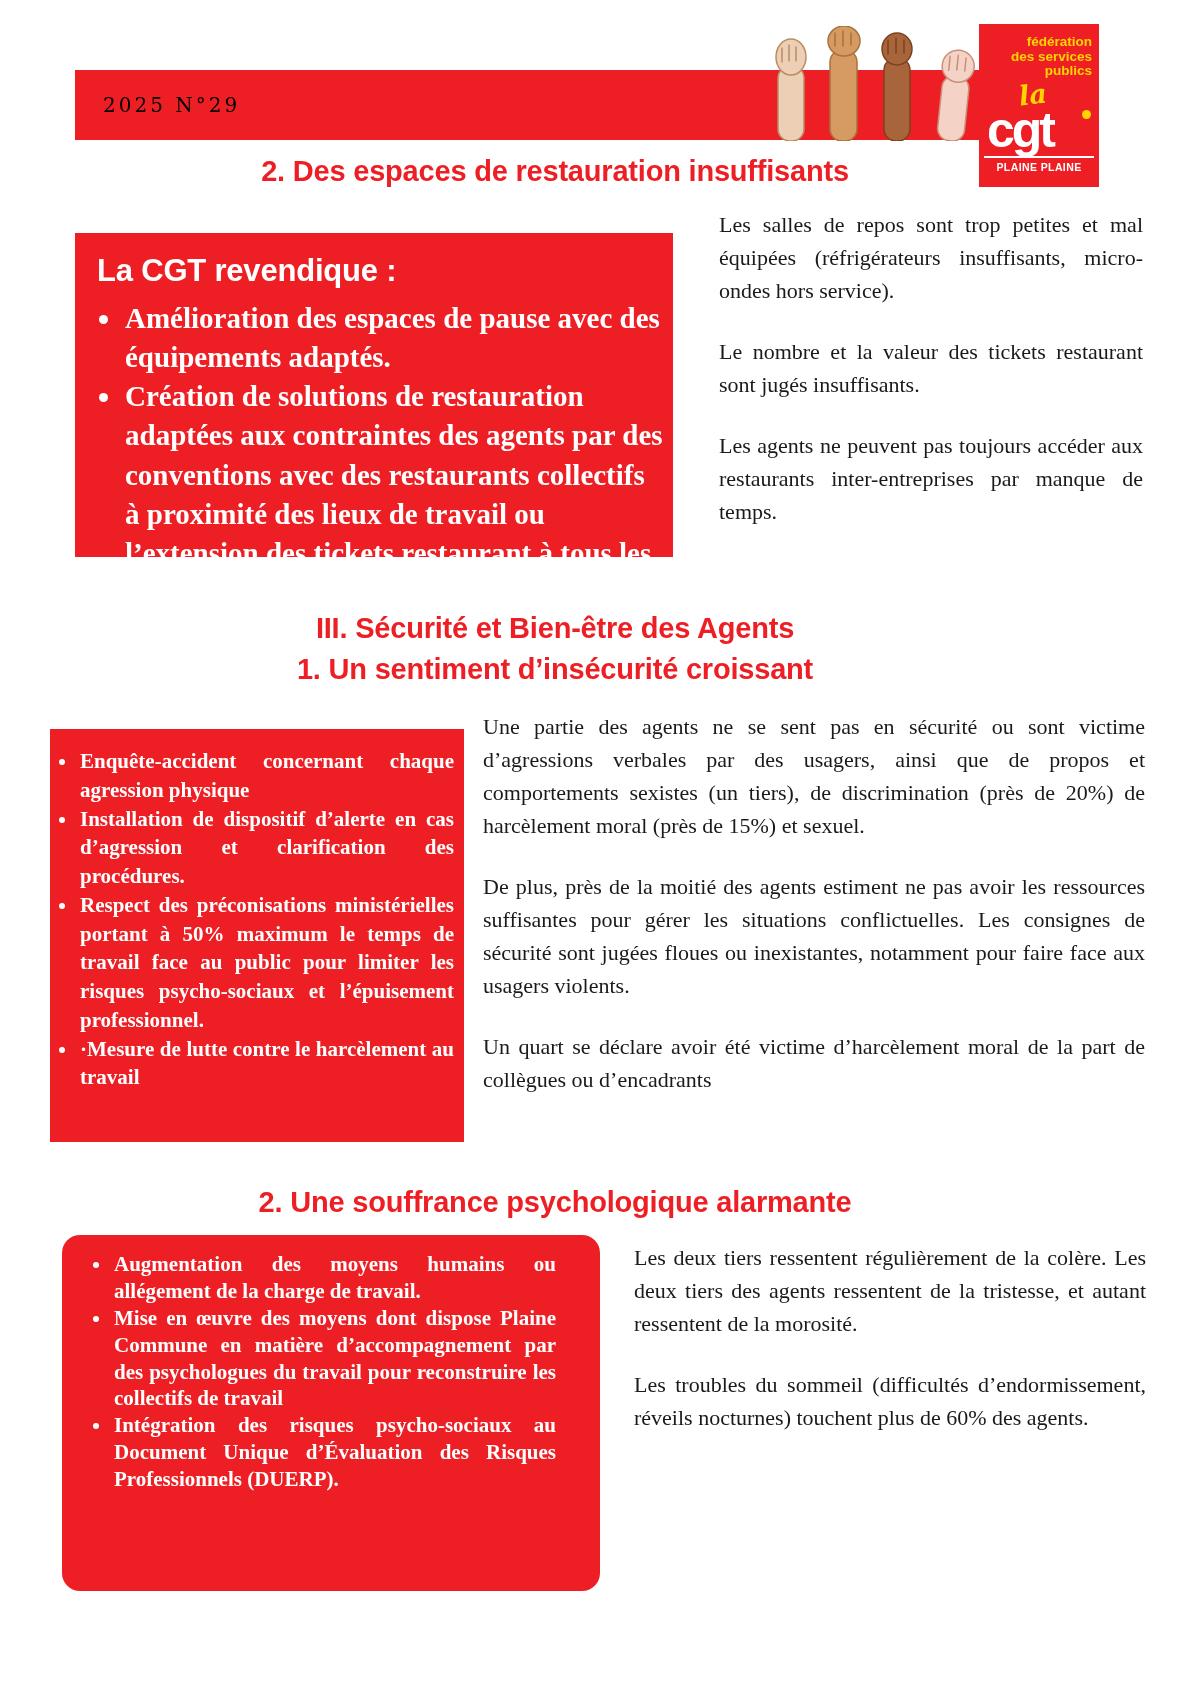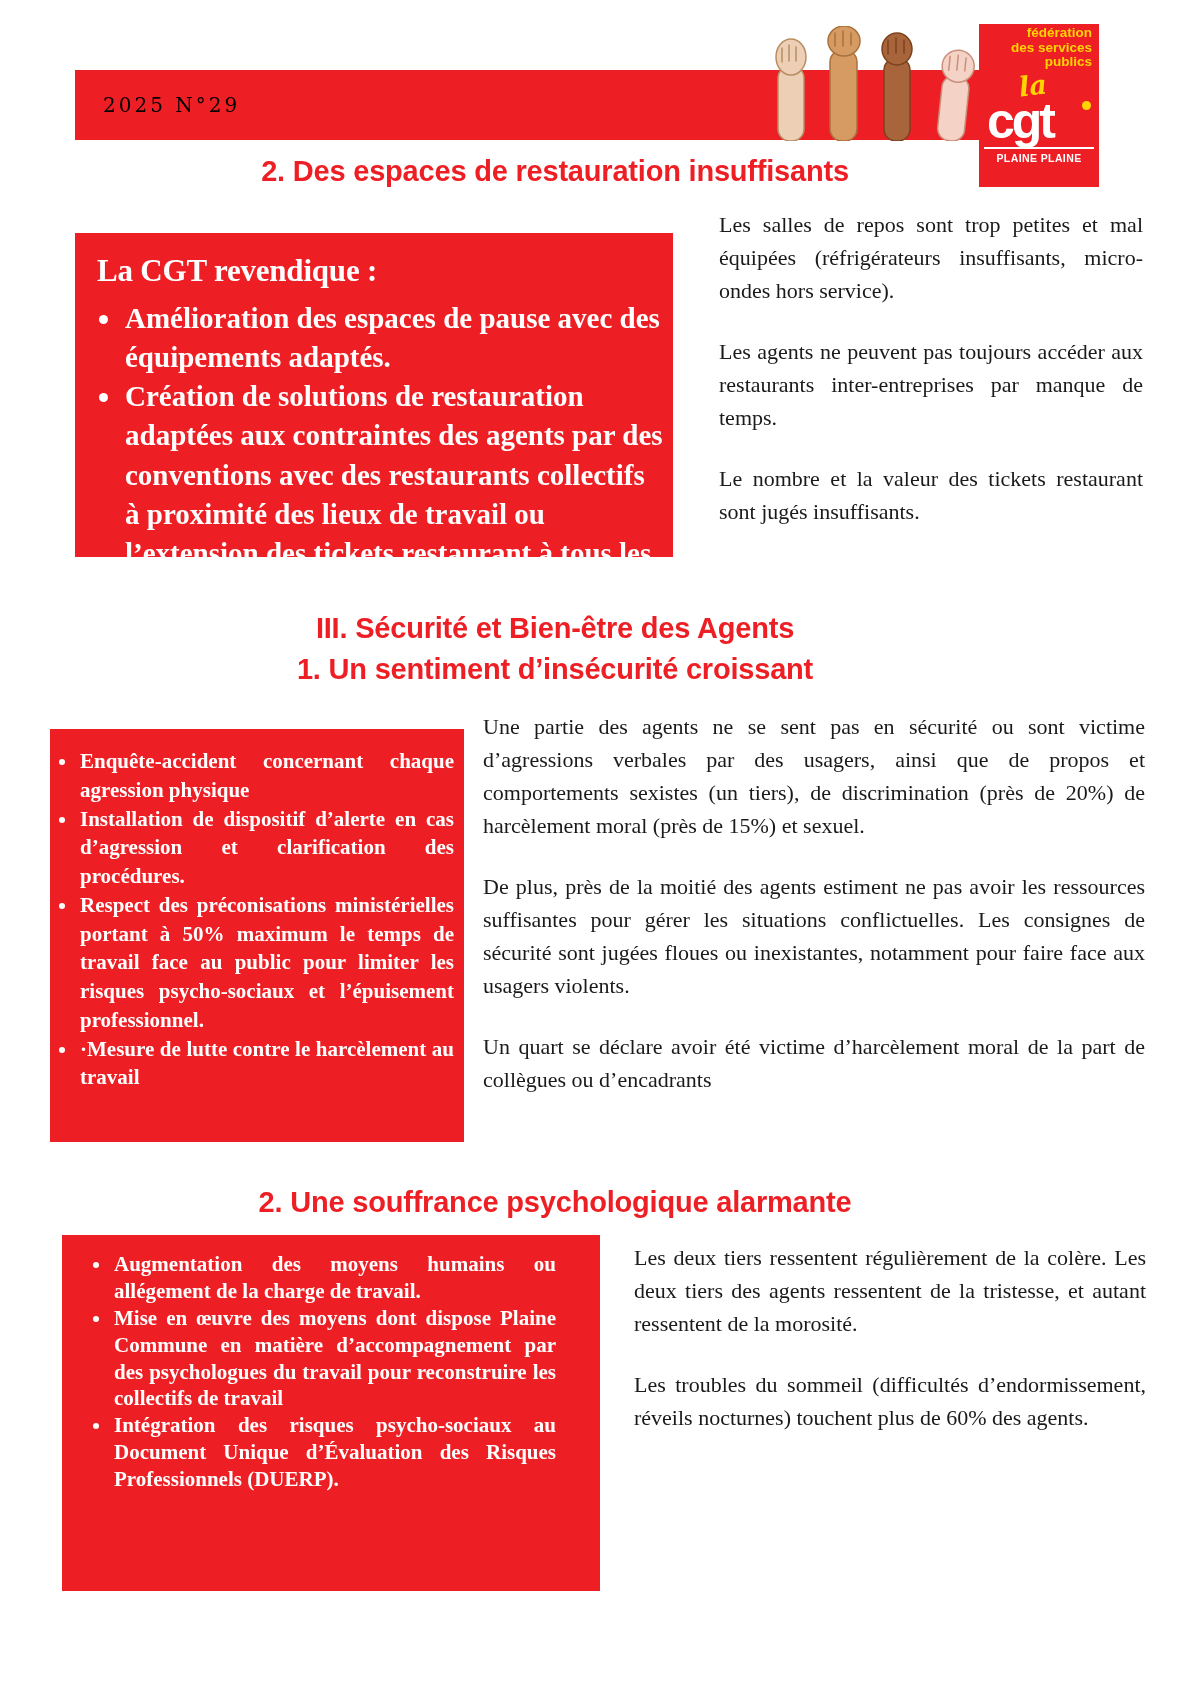--- a/index.html
+++ b/index.html
@@ -2,41 +2,41 @@
 <html lang="fr"><head>
 <meta charset="utf-8">
 <style>
   html,body{margin:0;padding:0;background:#ffffff;}
   body{width:1191px;height:1684px;position:relative;font-family:"Liberation Serif",serif;color:#1a1a1a;overflow:hidden;}
 
   
   .banner{position:absolute;left:75px;top:70px;width:1017px;height:70px;background:#ee1f24;display:flex;align-items:center;}
   .issue{color:#000000;font-family:"DejaVu Serif",serif;font-size:20px;letter-spacing:3px;padding-left:28px;}
   .fists{position:absolute;left:768px;top:26px;width:238px;height:115px;}
-  .logo{position:absolute;left:979px;top:24px;width:120px;height:163px;background:#ee1f24;box-sizing:border-box;padding-top:2px;}
+  .logo{position:absolute;left:979px;top:24px;width:120px;height:163px;background:#ee1f24;box-sizing:border-box;padding-top:11px;}
   .logo-fed{color:#ffd400;font-family:"Liberation Sans",sans-serif;font-weight:700;font-size:13.5px;line-height:1.08;text-align:right;padding-right:7px;}
   .logo-la{color:#ffd400;font-family:"DejaVu Serif",serif;font-style:italic;font-weight:700;font-size:27px;line-height:1;margin:2px 0 -6px 40px;transform:rotate(-6deg);display:inline-block;}
   .logo-cgt-row{position:relative;padding-left:8px;}
   .logo-cgt{color:#ffffff;font-family:"Liberation Sans",sans-serif;font-weight:800;font-size:50px;letter-spacing:-3px;line-height:.88;}
   .logo-dot{position:absolute;right:8px;top:2px;width:9px;height:9px;background:#ffd400;border-radius:50%;}
   .logo-rule{border-top:2px solid #ffffff;margin:4px 5px 0 5px;}
   .logo-region{color:#ffffff;font-family:"Liberation Sans",sans-serif;font-weight:700;font-size:10.5px;letter-spacing:.4px;text-align:center;padding-top:3px;}
 
   
   .heading{position:absolute;left:0;width:1110px;text-align:center;color:#ee1f24;font-family:"Liberation Sans",sans-serif;font-weight:800;font-size:29px;letter-spacing:-.2px;}
   #h-restauration{top:155px;}
   #h-securite{top:608px;line-height:1.42;}
   #h-souffrance{top:1186px;}
 
   
   .redbox{position:absolute;background:#ee1f24;color:#ffffff;box-sizing:border-box;overflow:hidden;}
   #box1{left:75px;top:233px;width:598px;height:324px;padding:20px 8px 16px 22px;}
   #box2{left:50px;top:729px;width:414px;height:413px;padding:18px 10px 14px 6px;}
-  #box3{left:62px;top:1235px;width:538px;height:356px;padding:16px 44px 14px 28px;}
-  .box-title{font-family:Liberation Serif, serif;font-weight:800;font-size:31px;letter-spacing:-.2px;margin:0 0 10px 0;}
+  #box3{left:62px;top:1235px;width:538px;height:356px;padding:16px 44px 14px 28px;border-radius:18px;}
+  .box-title{font-family:Liberation Sans, sans-serif;font-weight:800;font-size:31px;letter-spacing:-.2px;margin:0 0 10px 0;}
   .redbox ul{margin:0;padding-left:26px;list-style:disc outside;}
   .redbox li{font-family:"Liberation Serif",serif;font-weight:700;font-size:29px;line-height:1.35;margin:0;padding-left:2px;}
   #box2 ul{padding-left:22px;}
   #box2 li{font-size:21px;line-height:1.37;text-align:justify;}
   #box3 ul{padding-left:22px;}
   #box3 li{font-size:21px;line-height:1.28;text-align:justify;}
 
   
   .col{position:absolute;}
   #col1{left:719px;top:208px;width:424px;}
@@ -99,22 +99,22 @@
   <div class="box-title">La CGT revendique :</div>
   <ul>
       <li>Amélioration des espaces de pause avec des équipements adaptés.</li>
       <li>Création de solutions de restauration adaptées aux contraintes des agents par des conventions avec des restaurants collectifs à proximité des lieux de travail ou l’extension des tickets restaurant à tous les jours travaillés.</li>
       <li>Augmentation du montant des tickets restaurant</li>
     </ul>
 </div>
 
 <div class="col" id="col1">
     <p>Les salles de repos sont trop petites et mal équipées (réfrigérateurs insuffisants, micro-ondes hors service).</p>
+    <p>Le nombre et la valeur des tickets restaurant sont jugés insuffisants.</p>
     <p>Les agents ne peuvent pas toujours accéder aux restaurants inter-entreprises par manque de temps.</p>
-    <p>Le nombre et la valeur des tickets restaurant sont jugés insuffisants.</p>
   </div>
 
 <div class="heading" id="h-securite">
   <div>III. Sécurité et Bien-être des Agents</div>
   <div>1. Un sentiment d’insécurité croissant</div>
 </div>
 
 <div class="redbox" id="box2">
   <ul>
       <li>Enquête-accident concernant chaque agression physique</li>

